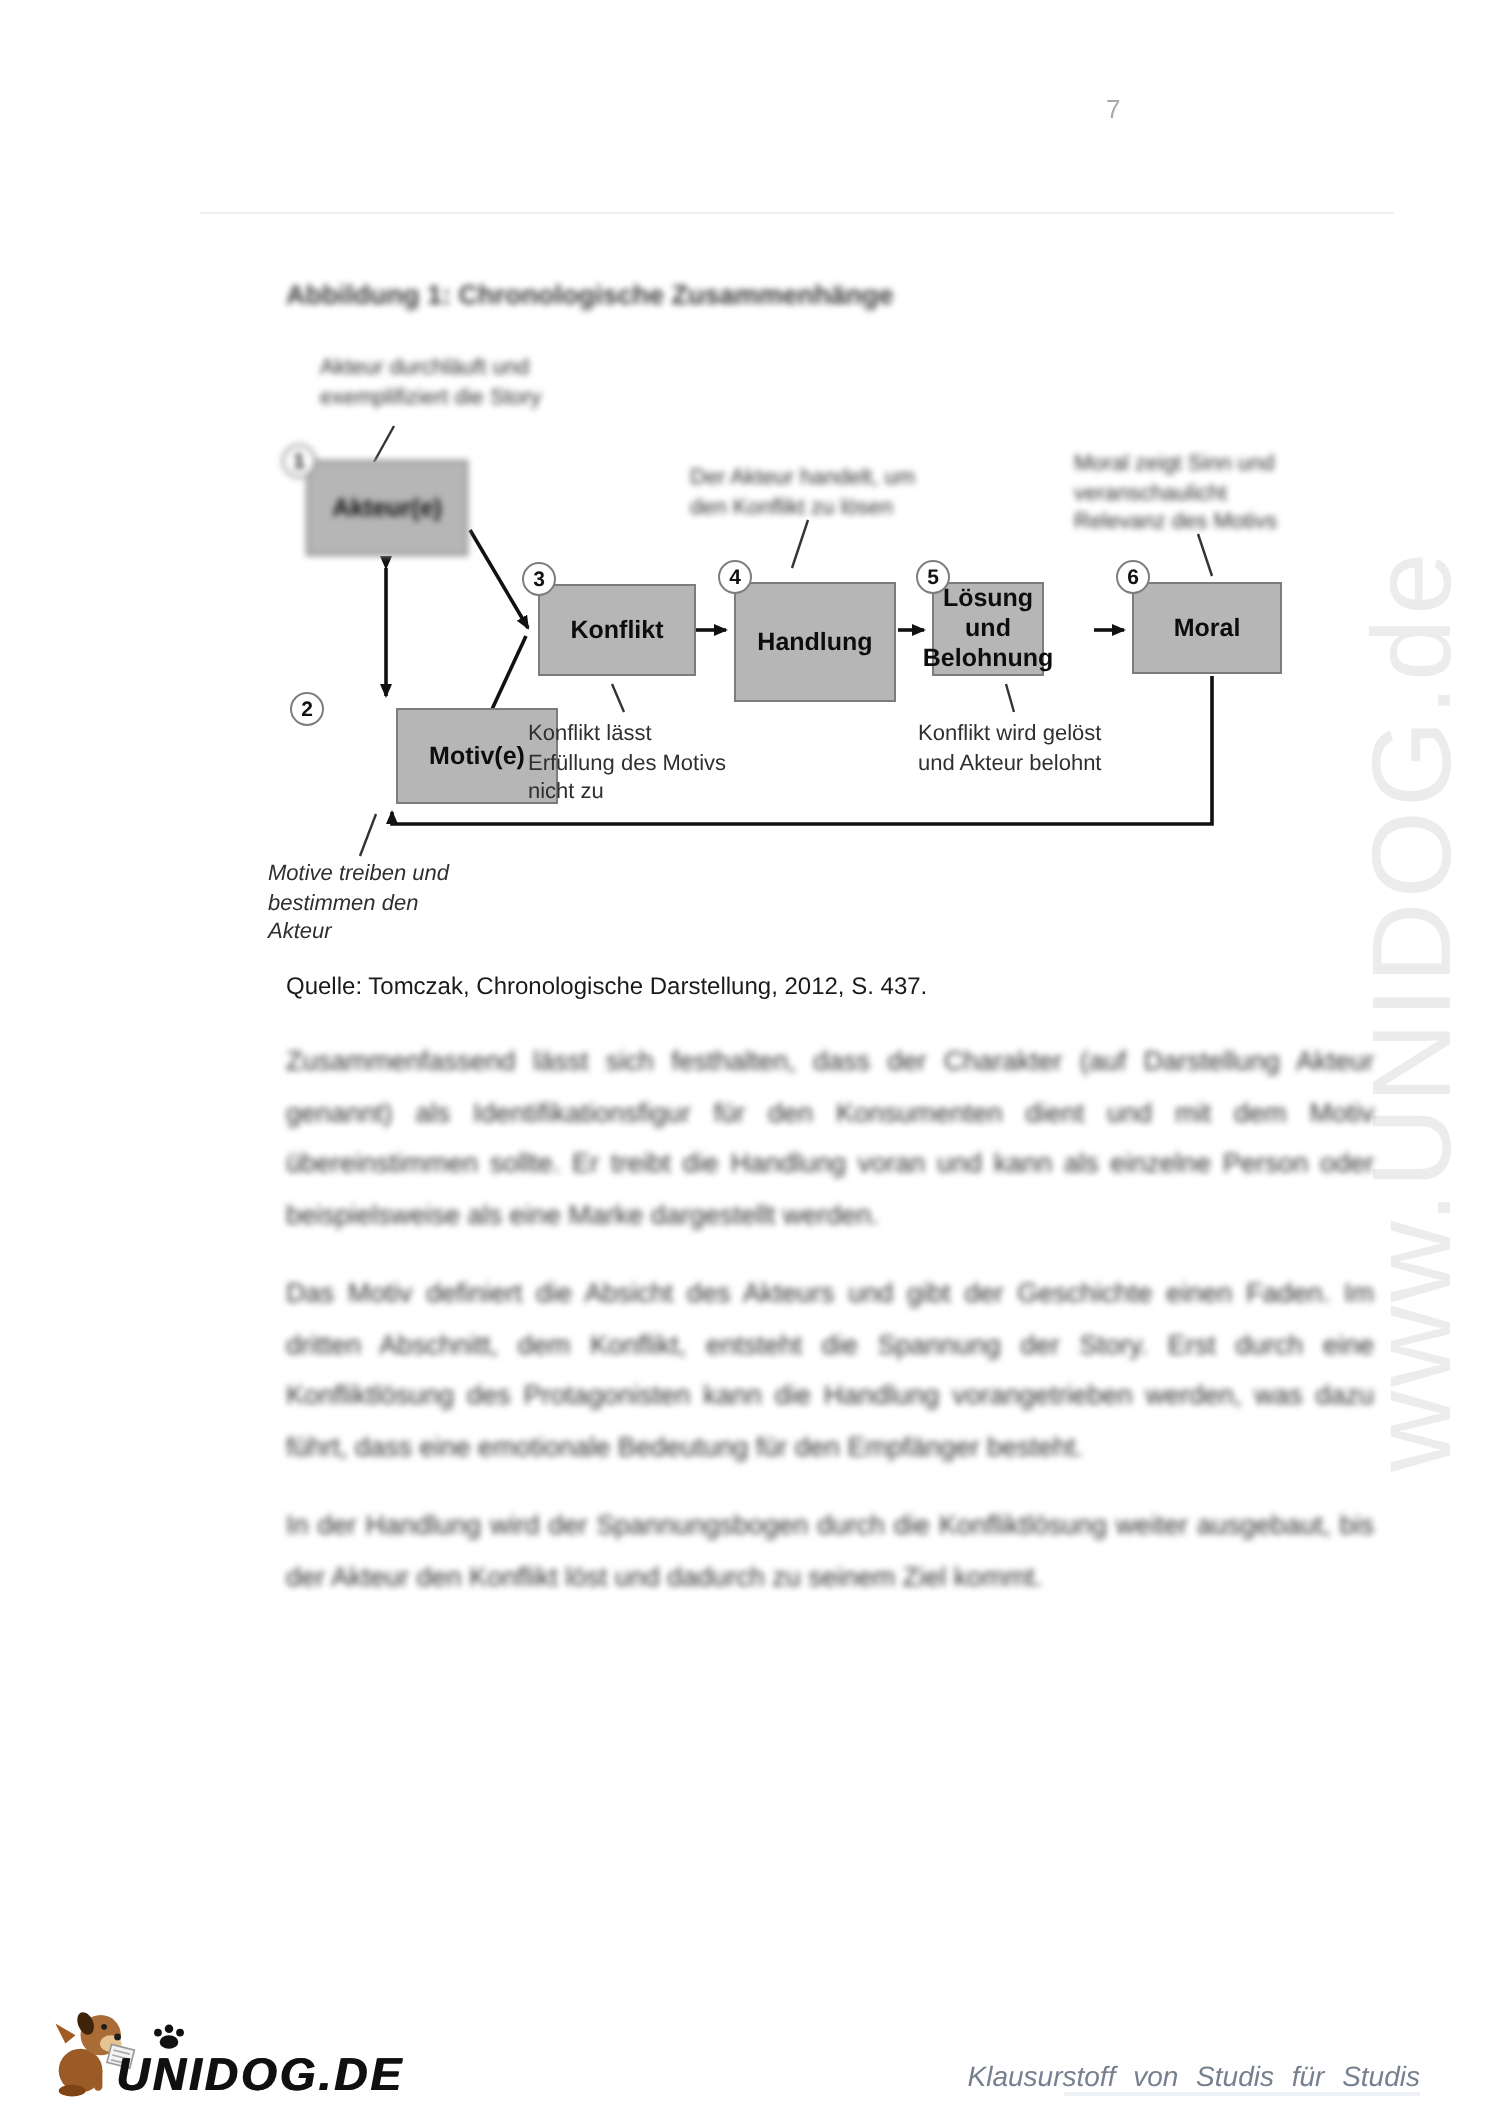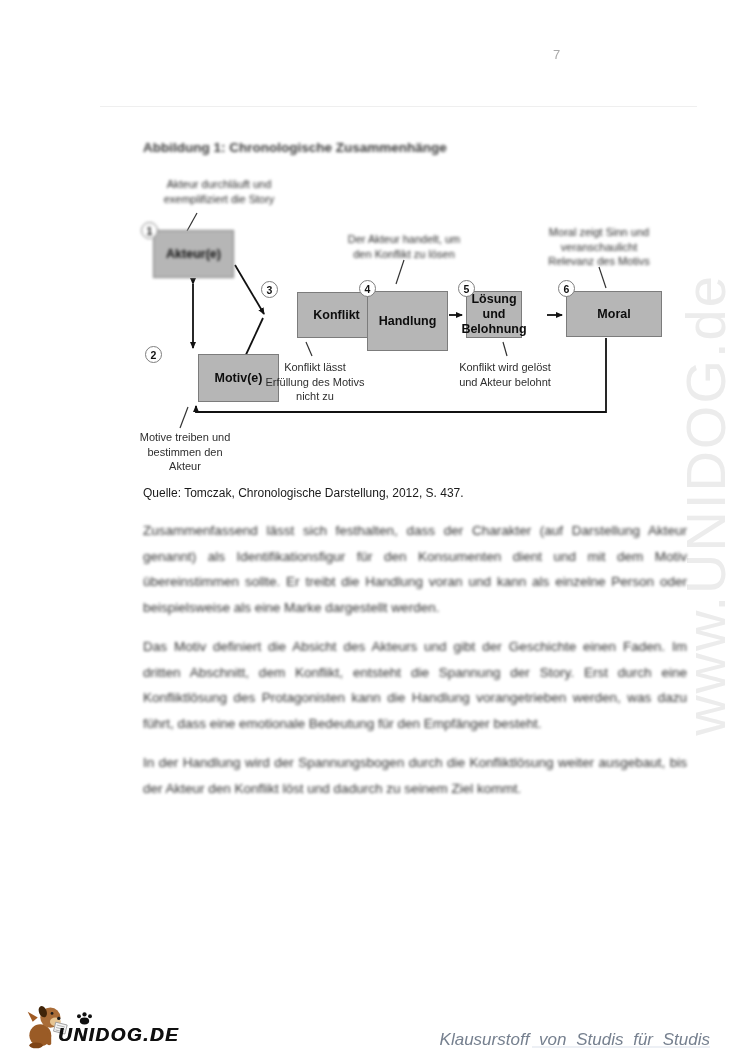--- a/index.html
+++ b/index.html
@@ -29,72 +29,72 @@
   .blur-soft{filter:blur(1.5px);}
 
   .node{
     background:#b6b6b6;border:1px solid #7c7c7c;
     display:flex;align-items:center;justify-content:center;text-align:center;
     font-size:12.5px;font-weight:bold;color:#0d0d0d;line-height:15px;
     box-sizing:border-box;padding:2px;z-index:2;
   }
   .n-akteur  {left:153px;top:230px;width:81px;height:48px;}
   .n-motiv   {left:154px;top:354px;width:81px;height:48px;margin-left:44px;}
-  .n-konflikt{left:269px;top:292px;width:79px;height:46px;margin-left:28px;}
+  .n-konflikt{left:269px;top:292px;width:79px;height:46px;}
   .n-handlung{left:367px;top:291px;width:81px;height:60px;}
   .n-loesung {left:466px;top:291px;width:56px;height:47px;}
-  .n-moral   {left:566px;top:291px;width:96px;height:46px;}
+  .n-moral   {left:566px;top:291px;width:75px;height:46px;}
 
   .numcircle{
     width:17px;height:17px;border-radius:50%;
     background:#ffffff;border:1.5px solid #7e7e7e;
     display:flex;align-items:center;justify-content:center;
     font-size:10.5px;font-weight:bold;color:#111;z-index:3;box-sizing:border-box;
   }
   .c1{left:141px;top:222px;}
   .c2{left:145px;top:346px;}
   .c3{left:261px;top:281px;}
   .c4{left:359px;top:280px;}
   .c5{left:458px;top:280px;}
   .c6{left:558px;top:280px;}
 
   .annot{
     font-size:11px;line-height:14.5px;color:#2f2f2f;
-    text-align:center;z-index:2;
+    z-index:2;
   }
   .a1{left:160px;top:177px;width:118px;}
   .a2{left:345px;top:232px;width:118px;}
   .a3{left:537px;top:225px;width:124px;}
   .a4{left:264px;top:360px;width:102px;}
   .a5{left:459px;top:360px;width:92px;}
-  .a6{left:134px;top:430px;width:102px;}
+  .a6{left:134px;top:430px;width:102px;font-style:italic;}
 
   .connectors{left:0;top:0;width:750px;height:1059px;z-index:1;pointer-events:none;}
 
   .fig-source{left:143px;top:486px;font-size:12px;color:#1a1a1a;}
 
   
   .bodycol{left:143px;top:518px;width:544px;z-index:2;}
   .bodycol p{
     margin:0 0 14px 0;font-size:13.5px;line-height:25.5px;color:#333;
     text-align:justify;
   }
 
   
   .logo{left:26px;top:997px;width:190px;height:55px;}
   .logo-dog{position:absolute;left:0;top:6px;}
   .logo-paw{position:absolute;left:50px;top:14px;}
   .logo-text{
     position:absolute;left:32px;top:27px;
-    font-size:19px;font-weight:bold;font-style:italic;
+    font-size:23px;font-weight:bold;font-style:italic;
     letter-spacing:1.5px;color:#101010;text-shadow:0.6px 0 #101010;
     white-space:nowrap;
   }
   .tagline{
-    right:40px;top:1030px;font-size:17px;font-style:italic;
+    right:40px;top:1030px;font-size:14px;font-style:italic;
     color:#76808f;word-spacing:5px;white-space:nowrap;
   }
   .tagline-shadow{left:532px;top:1046px;width:178px;height:2px;background:rgba(130,150,185,0.14);}
 </style>
 </head>
 <body>
 
 <div class="abs page-number">7</div>
 <div class="abs top-rule"></div>
 

